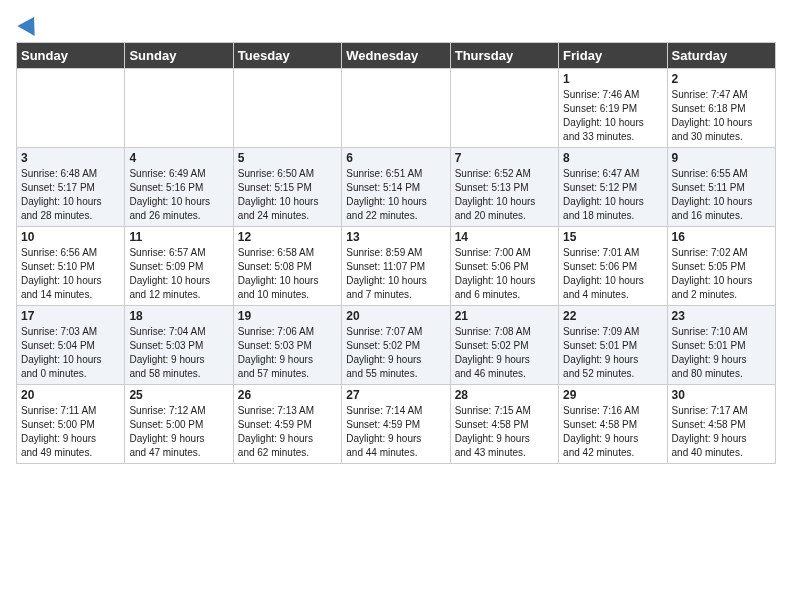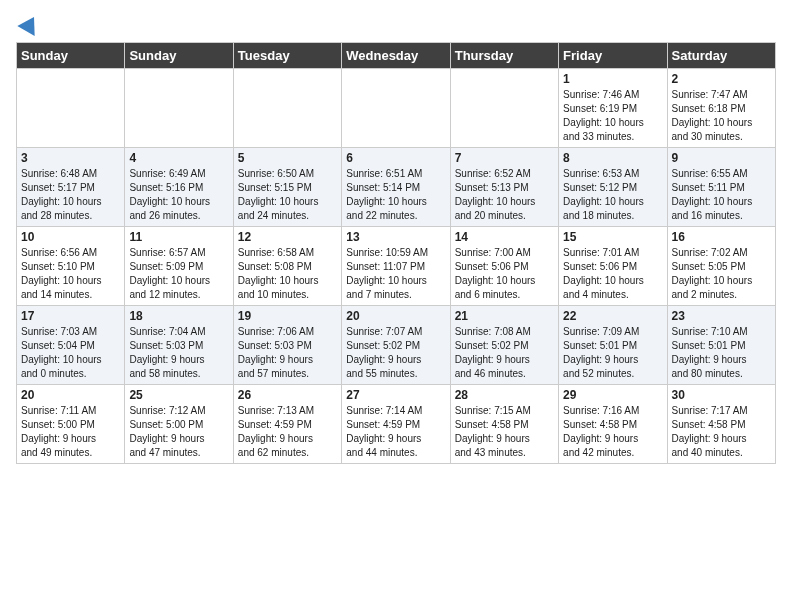--- a/index.html
+++ b/index.html
@@ -189,21 +189,21 @@
           </td>
           <td>
             <span class="day-num">7</span>
             <div class="cell-text">Sunrise: 6:52 AM</div>
             <div class="cell-text">Sunset: 5:13 PM</div>
             <div class="cell-text">Daylight: 10 hours</div>
             <div class="cell-text">and 20 minutes.</div>
           </td>
           <td>
             <span class="day-num">8</span>
-            <div class="cell-text">Sunrise: 6:53 AM</div>
+            <div class="cell-text">Sunrise: 6:47 AM</div>
             <div class="cell-text">Sunset: 5:12 PM</div>
             <div class="cell-text">Daylight: 10 hours</div>
             <div class="cell-text">and 18 minutes.</div>
           </td>
           <td>
             <span class="day-num">9</span>
             <div class="cell-text">Sunrise: 6:55 AM</div>
             <div class="cell-text">Sunset: 5:11 PM</div>
             <div class="cell-text">Daylight: 10 hours</div>
             <div class="cell-text">and 16 minutes.</div>
@@ -226,21 +226,21 @@
           </td>
           <td>
             <span class="day-num">12</span>
             <div class="cell-text">Sunrise: 6:58 AM</div>
             <div class="cell-text">Sunset: 5:08 PM</div>
             <div class="cell-text">Daylight: 10 hours</div>
             <div class="cell-text">and 10 minutes.</div>
           </td>
           <td>
             <span class="day-num">13</span>
-            <div class="cell-text">Sunrise: 10:59 AM</div>
+            <div class="cell-text">Sunrise: 8:59 AM</div>
             <div class="cell-text">Sunset: 11:07 PM</div>
             <div class="cell-text">Daylight: 10 hours</div>
             <div class="cell-text">and 7 minutes.</div>
           </td>
           <td>
             <span class="day-num">14</span>
             <div class="cell-text">Sunrise: 7:00 AM</div>
             <div class="cell-text">Sunset: 5:06 PM</div>
             <div class="cell-text">Daylight: 10 hours</div>
             <div class="cell-text">and 6 minutes.</div>

